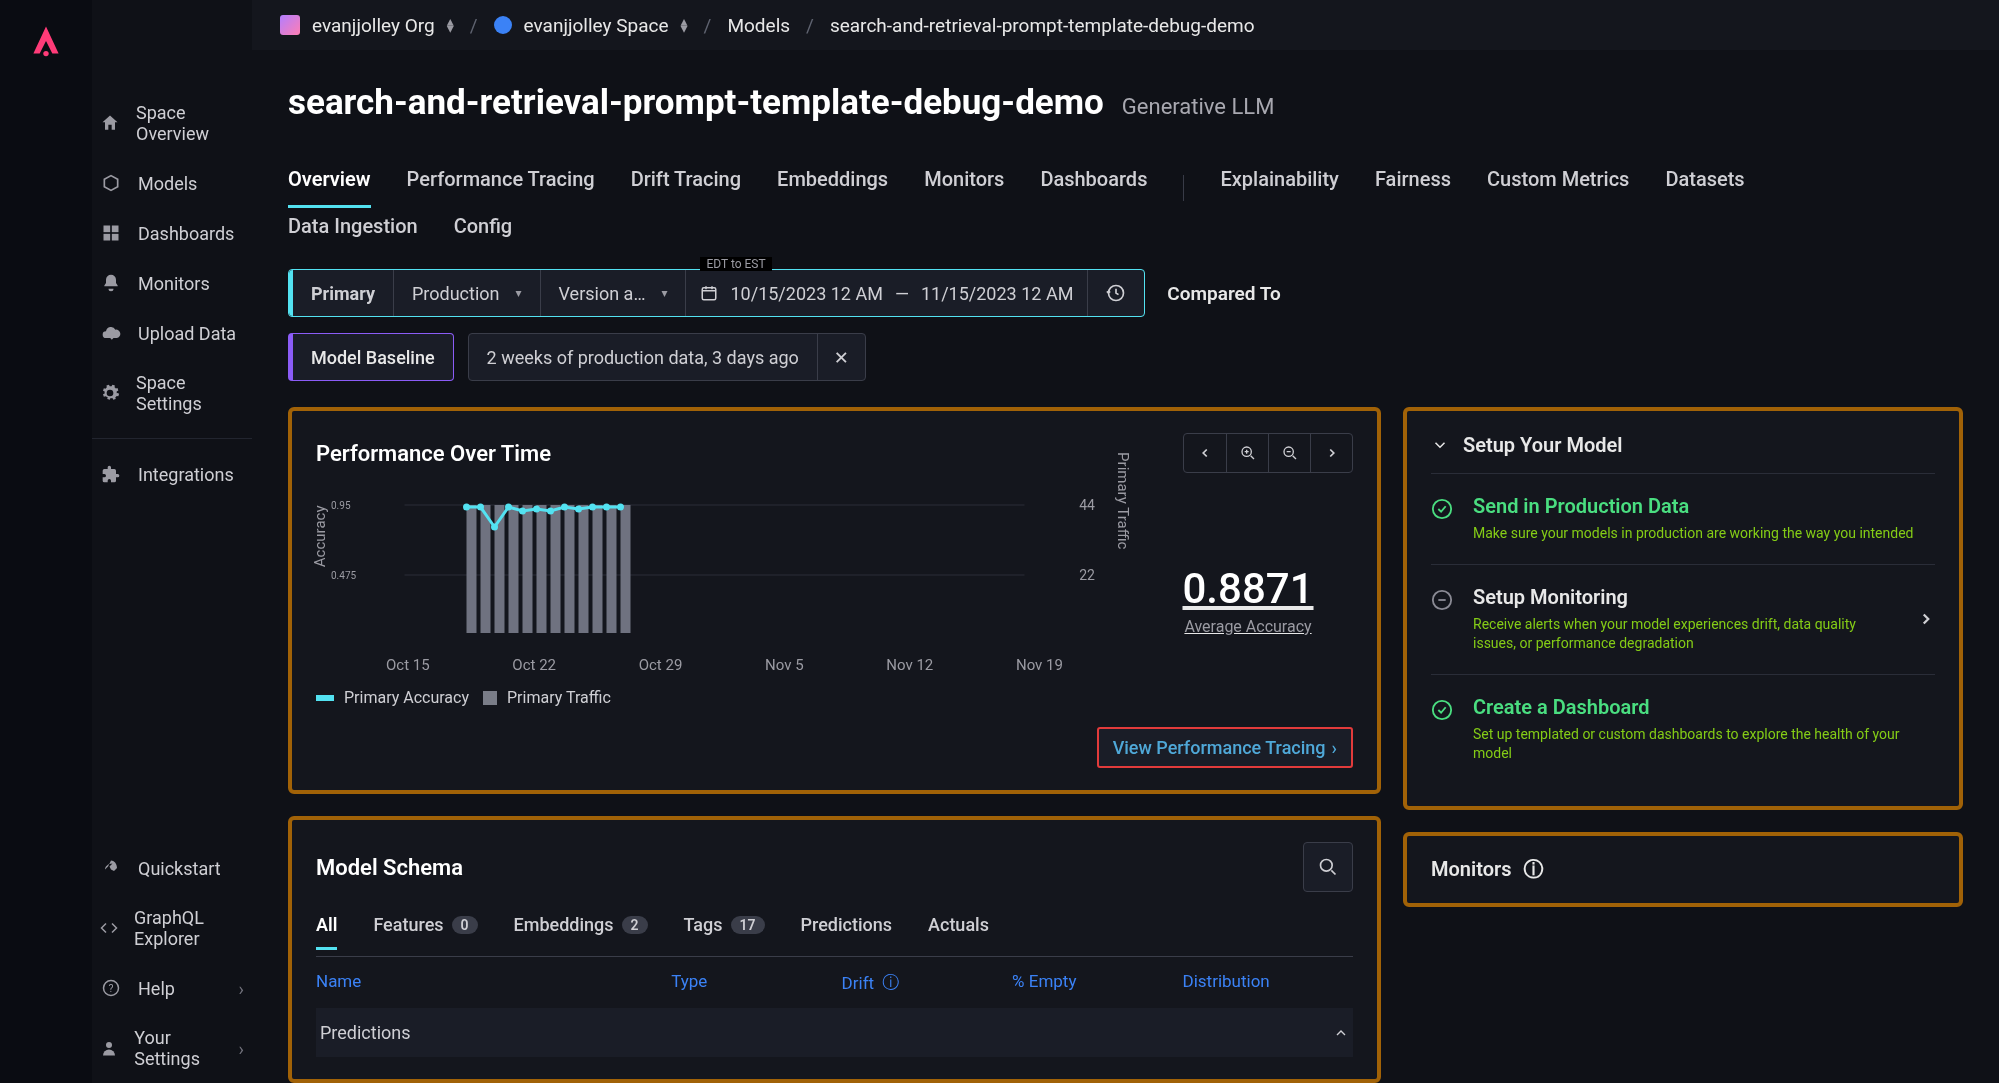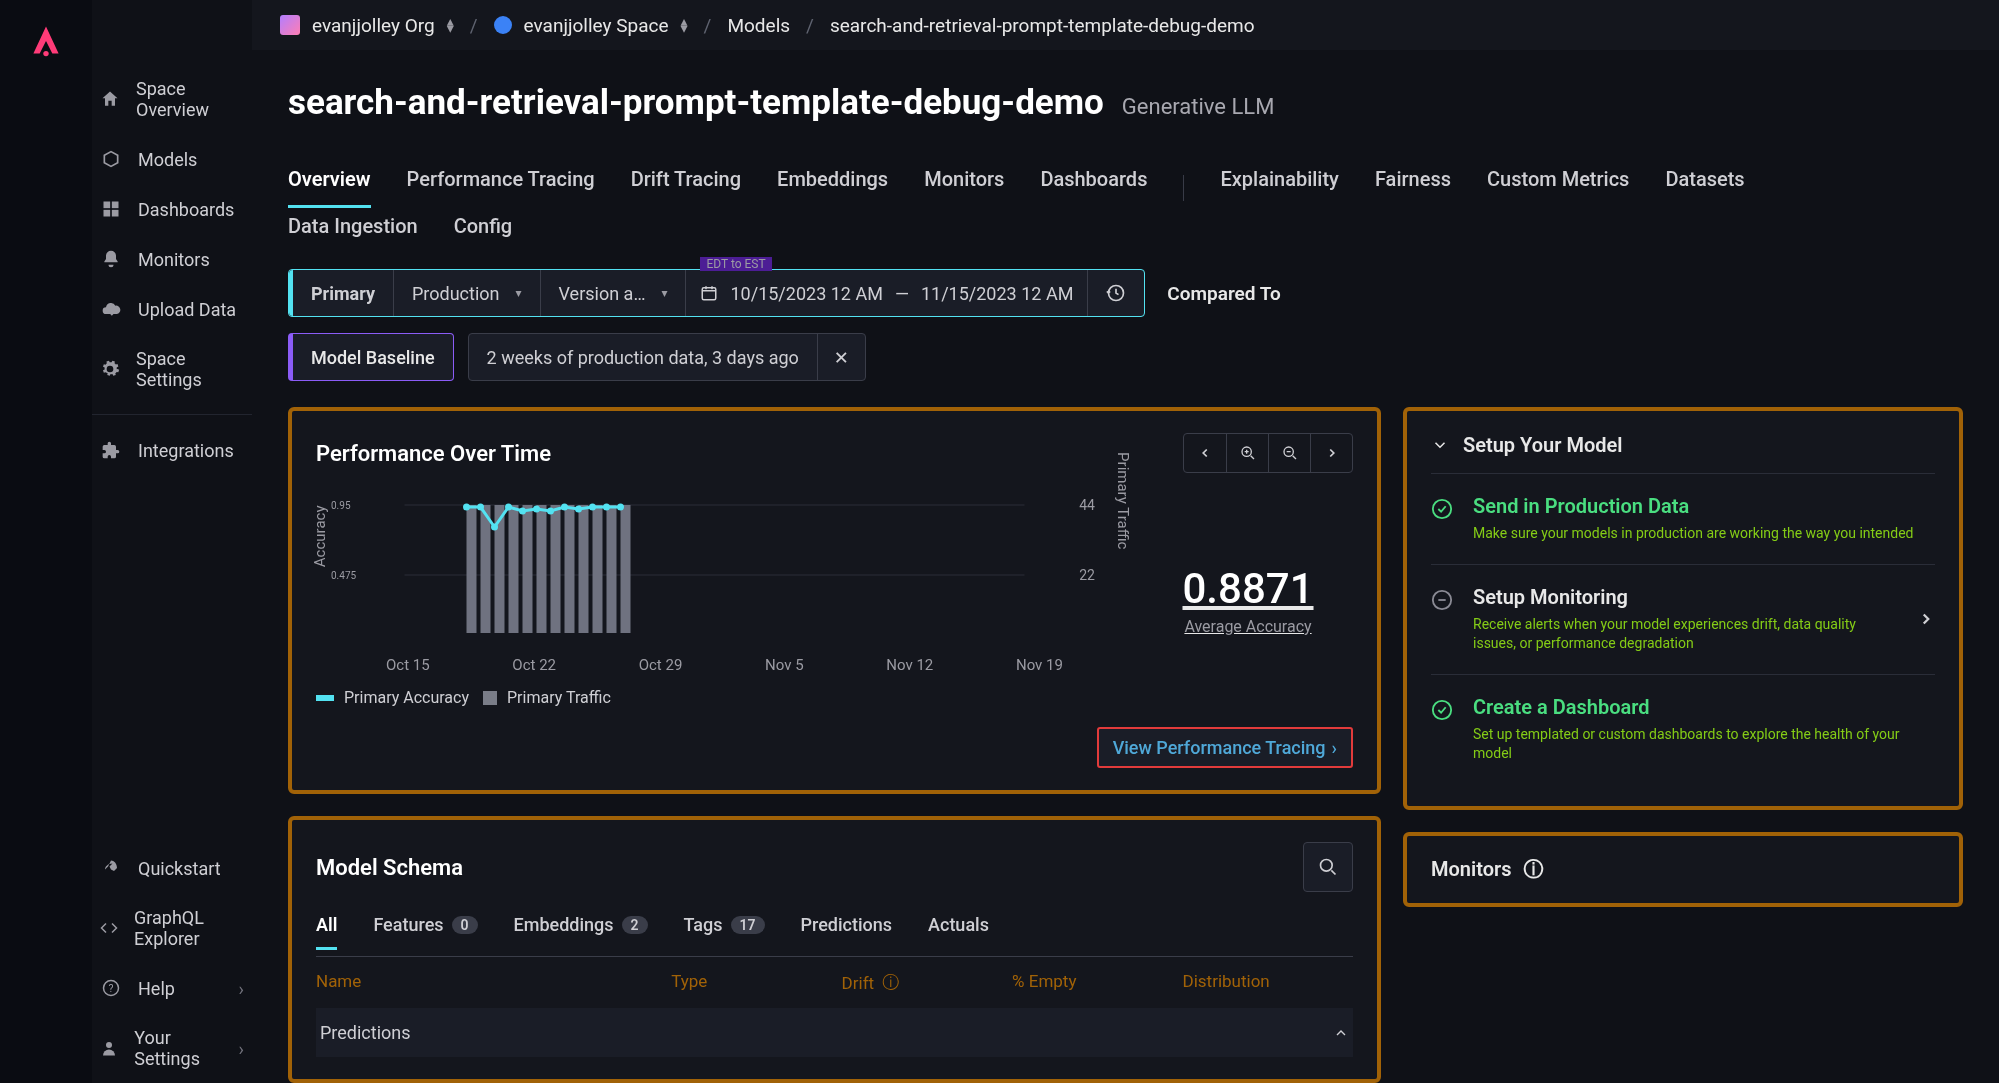--- a/index.html
+++ b/index.html
@@ -26,21 +26,21 @@
 .logo-a {
   width: 42px; height: 42px;
   display: flex; align-items: center; justify-content: center;
 }
 .logo-a svg { width: 36px; height: 36px; }
 
 
 .sidebar {
   width: 160px;
   background: #0f1117;
-  padding-top: 64px;
+  padding-top: 88px;
   display: flex;
   flex-direction: column;
 }
 .sidebar-item {
   display: flex;
   align-items: center;
   gap: 16px;
   padding: 14px 8px 14px 8px;
   color: #cfcfd4;
   font-size: 18px;
@@ -112,21 +112,21 @@
 }
 .filter-pill.head { font-weight: 700; border-left: 4px solid #53e2f1; border-radius: 4px 0 0 4px;}
 .filter-sep { width: 1px; height: 100%; background: #3a3d49; }
 .select-caret { color: #9b9ba3; font-size: 12px; margin-left: 6px;}
 .date-range { display: flex; align-items: center; gap: 12px; padding: 0 14px; position: relative;}
 .tz-label {
   position: absolute;
   top: -13px;
   left: 14px;
   font-size: 12px;
-  background: #4c1d95;
+  background: #000000;
   color: #9b9ba3;
   padding: 0 6px;
 }
 .compared-label { font-size: 19px; color: #e8e8e8; margin-left: 8px; font-weight: 600;}
 
 .baseline-row { display: flex; gap: 14px; padding: 6px 36px 16px 36px; }
 .baseline-pill {
   display: flex; align-items: center;
   background: #1a1d27;
   border: 1px solid #8b5cf6;
@@ -206,21 +206,21 @@
   cursor: pointer;
   font-weight: 500;
 }
 
 
 .schema-tabs { display:flex; gap: 36px; margin-top: 22px; align-items:center;}
 .schema-tab { font-size:18px; color:#cfcfd4; padding-bottom: 12px; border-bottom:3px solid transparent; cursor:pointer; display:flex; align-items:center; gap:8px; font-weight:500;}
 .schema-tab.active { color:#fff; border-bottom-color:#53e2f1; font-weight:600;}
 .badge { background:#3a3d49; color:#cfcfd4; border-radius:10px; padding:1px 9px; font-size:14px; font-weight:600;}
 .search-btn { width: 50px; height: 50px; border:1px solid #3a3d49; background:#1a1d27; border-radius:4px; display:flex;align-items:center;justify-content:center; color:#cfcfd4; cursor:pointer;}
-.schema-table-head { display:grid; grid-template-columns: 2.5fr 1.2fr 1.2fr 1.2fr 1.2fr; padding: 14px 0; color:#a16207; font-size:17px; border-top:1px solid #3a3d49; margin-top: 6px;}
+.schema-table-head { display:grid; grid-template-columns: 2.5fr 1.2fr 1.2fr 1.2fr 1.2fr; padding: 14px 0; color:#3b82f6; font-size:17px; border-top:1px solid #3a3d49; margin-top: 6px;}
 .schema-row { display:flex; justify-content: space-between; align-items: center; padding: 14px 4px; background:#1a1d27; font-size:18px; color:#cfcfd4; margin-top:0;}
 .drift-head { display:flex; align-items:center; gap:8px;}
 
 
 .setup-header { display:flex; align-items:center; gap:14px; font-size:20px; font-weight:600; padding-bottom: 16px;}
 .setup-item { display:flex; align-items:flex-start; gap:18px; padding: 20px 0; border-top: 1px solid #2a2d38;}
 .setup-item:first-of-type { border-top: none; }
 .setup-icon { width: 24px; flex-shrink:0; color:#4ade80; margin-top:4px;}
 .setup-icon.grey { color: #8a8a94; }
 .setup-body { flex: 1; }

